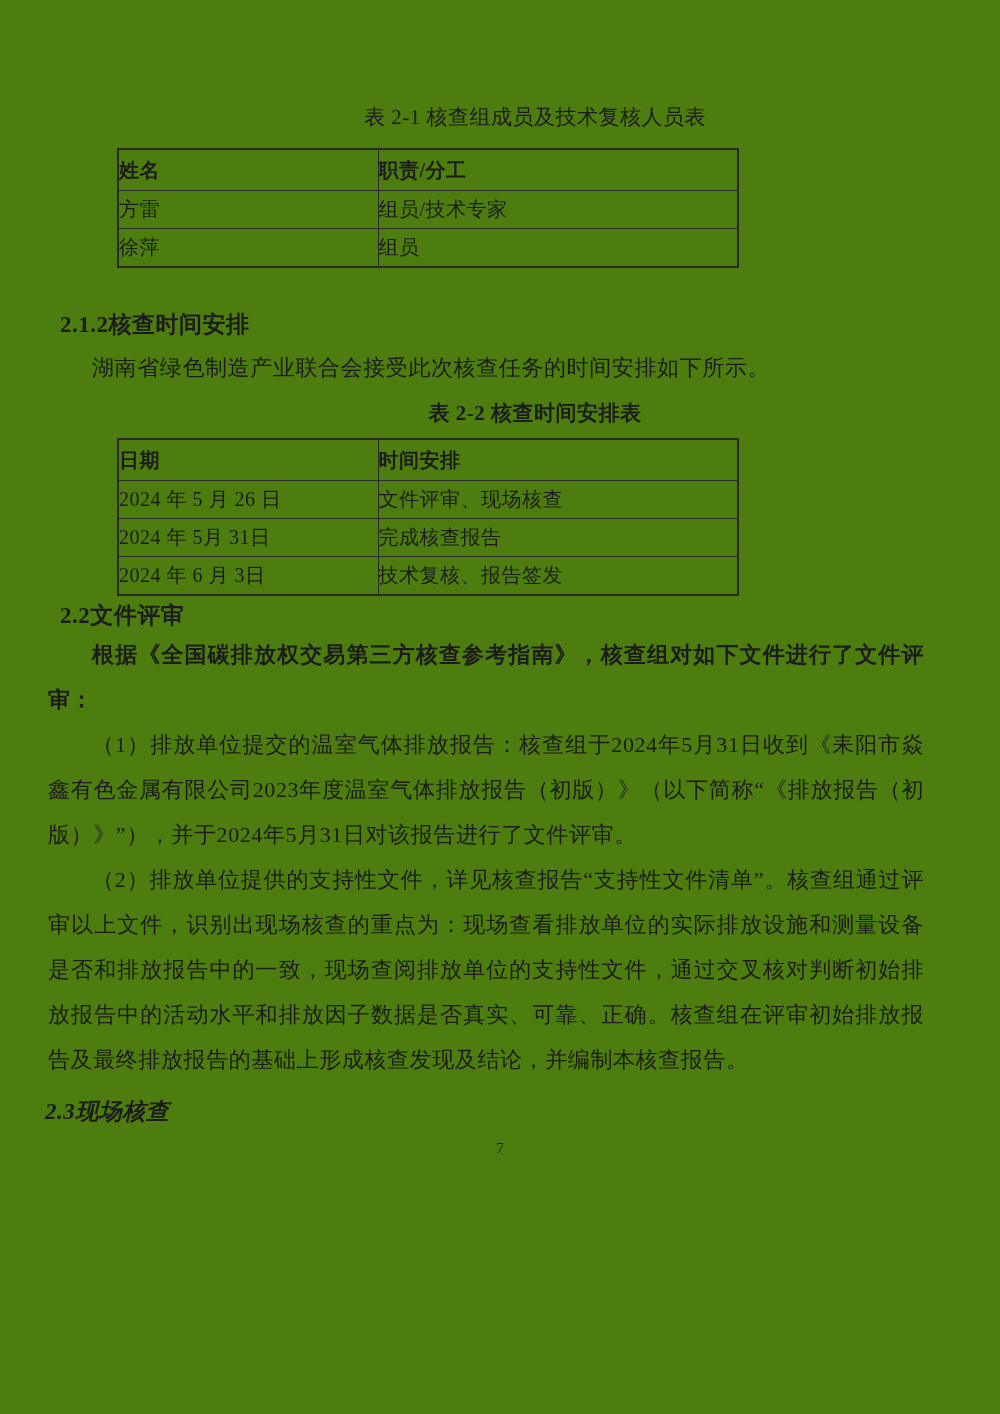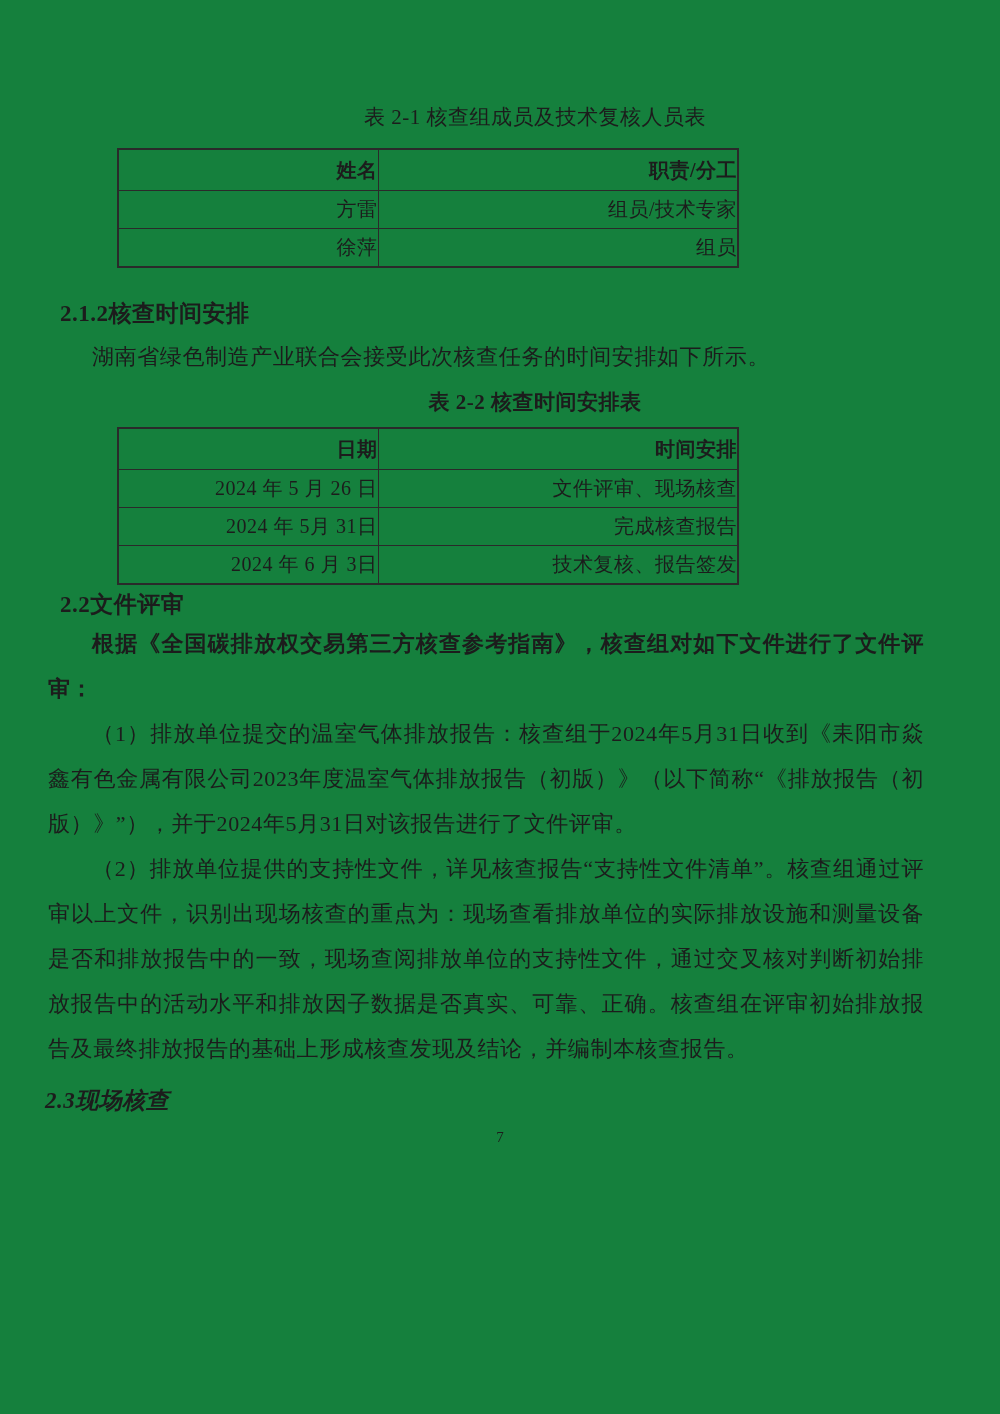--- a/index.html
+++ b/index.html
@@ -6,21 +6,21 @@
   body {
     width: 1000px;
     background: #ffffff;
     font-family: "Liberation Serif", "DejaVu Serif", serif;
     color: #1c1c1c;
   }
   .page {
     position: relative;
     width: 1000px;
     height: 1414px;
-    background: #15803d;
+    background: #4d7c0f;
     overflow: hidden;
   }
   .table-title {
     text-align: center;
     text-indent: 70px;
     font-size: 21px;
     line-height: 30px;
     letter-spacing: 0.5px;
   }
   #t1-title { margin: 102px 0 16px 0; }
@@ -28,37 +28,37 @@
   table.doc-table {
     width: 620px;
     margin-left: 117px;
     border-collapse: collapse;
     table-layout: fixed;
     font-size: 20px;
     border: 2px solid #2a2a2a;
   }
   table.doc-table td, table.doc-table th {
     border: 1.4px solid #2a2a2a;
-    text-align: right;
+    text-align: left;
     vertical-align: middle;
     padding: 0;
     font-weight: normal;
     letter-spacing: 0.5px;
   }
   table.doc-table th { font-weight: bold; height: 40px; }
   table.doc-table td { height: 37px; }
   col.c1 { width: 260px; }
   col.c2 { width: 360px; }
   .heading {
     font-weight: bold;
     font-size: 23px;
     line-height: 28px;
     letter-spacing: 0.5px;
   }
-  #h212 { margin: 32px 0 6px 60px; }
+  #h212 { margin: 43px 0 6px 60px; }
   #h22  { margin: 6px 0 0 60px; }
   #h23  { margin: 16px 0 2px 45px; font-style: italic; }
   .para {
     margin: 0 48px;
     width: 876px;
     font-size: 22px;
     line-height: 45px;
     text-align: justify;
     text-indent: 2em;
     letter-spacing: 0.6px;

